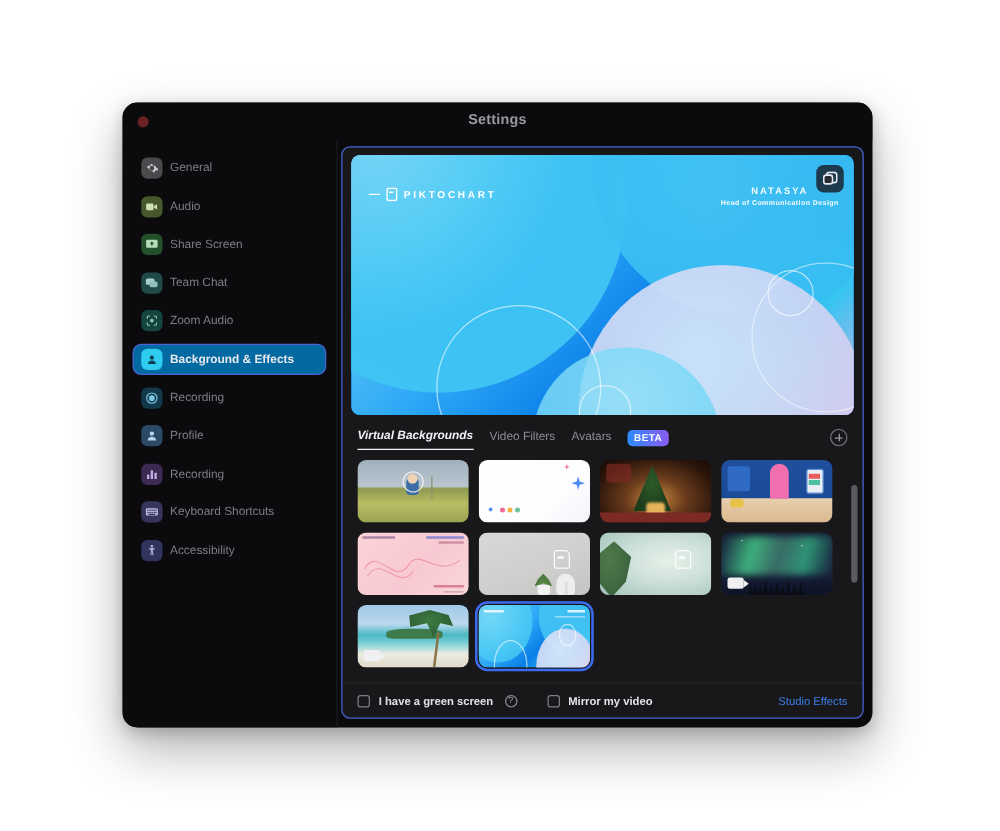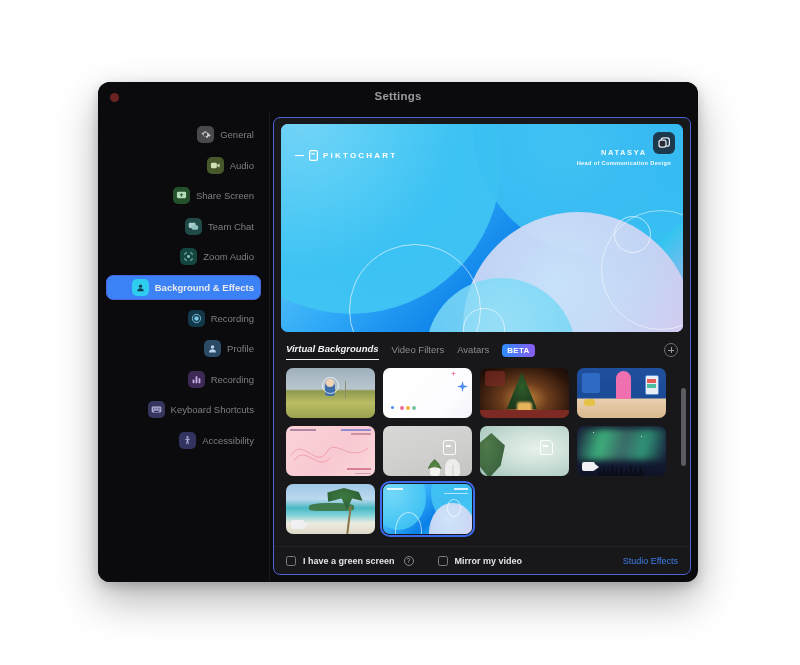--- a/index.html
+++ b/index.html
@@ -59,24 +59,23 @@
   }
   .nav-item {
     display: flex;
     align-items: center;
     gap: 6px;
     height: 25px;
     margin-bottom: 5.6px;
     padding: 0 7px;
     border-radius: 7px;
     cursor: default;
-    justify-content: flex-end;
   }
   .nav-item.selected {
-    background: #3b82f6;
+    background: #0369a1;
     border: 1px solid #4a63d8;
     padding: 0 6px;
   }
   .nav-ico {
     flex: 0 0 17px;
     width: 17px; height: 17px;
     border-radius: 5px;
     display: flex; align-items: center; justify-content: center;
   }
   .nav-ico svg { display: block; }

